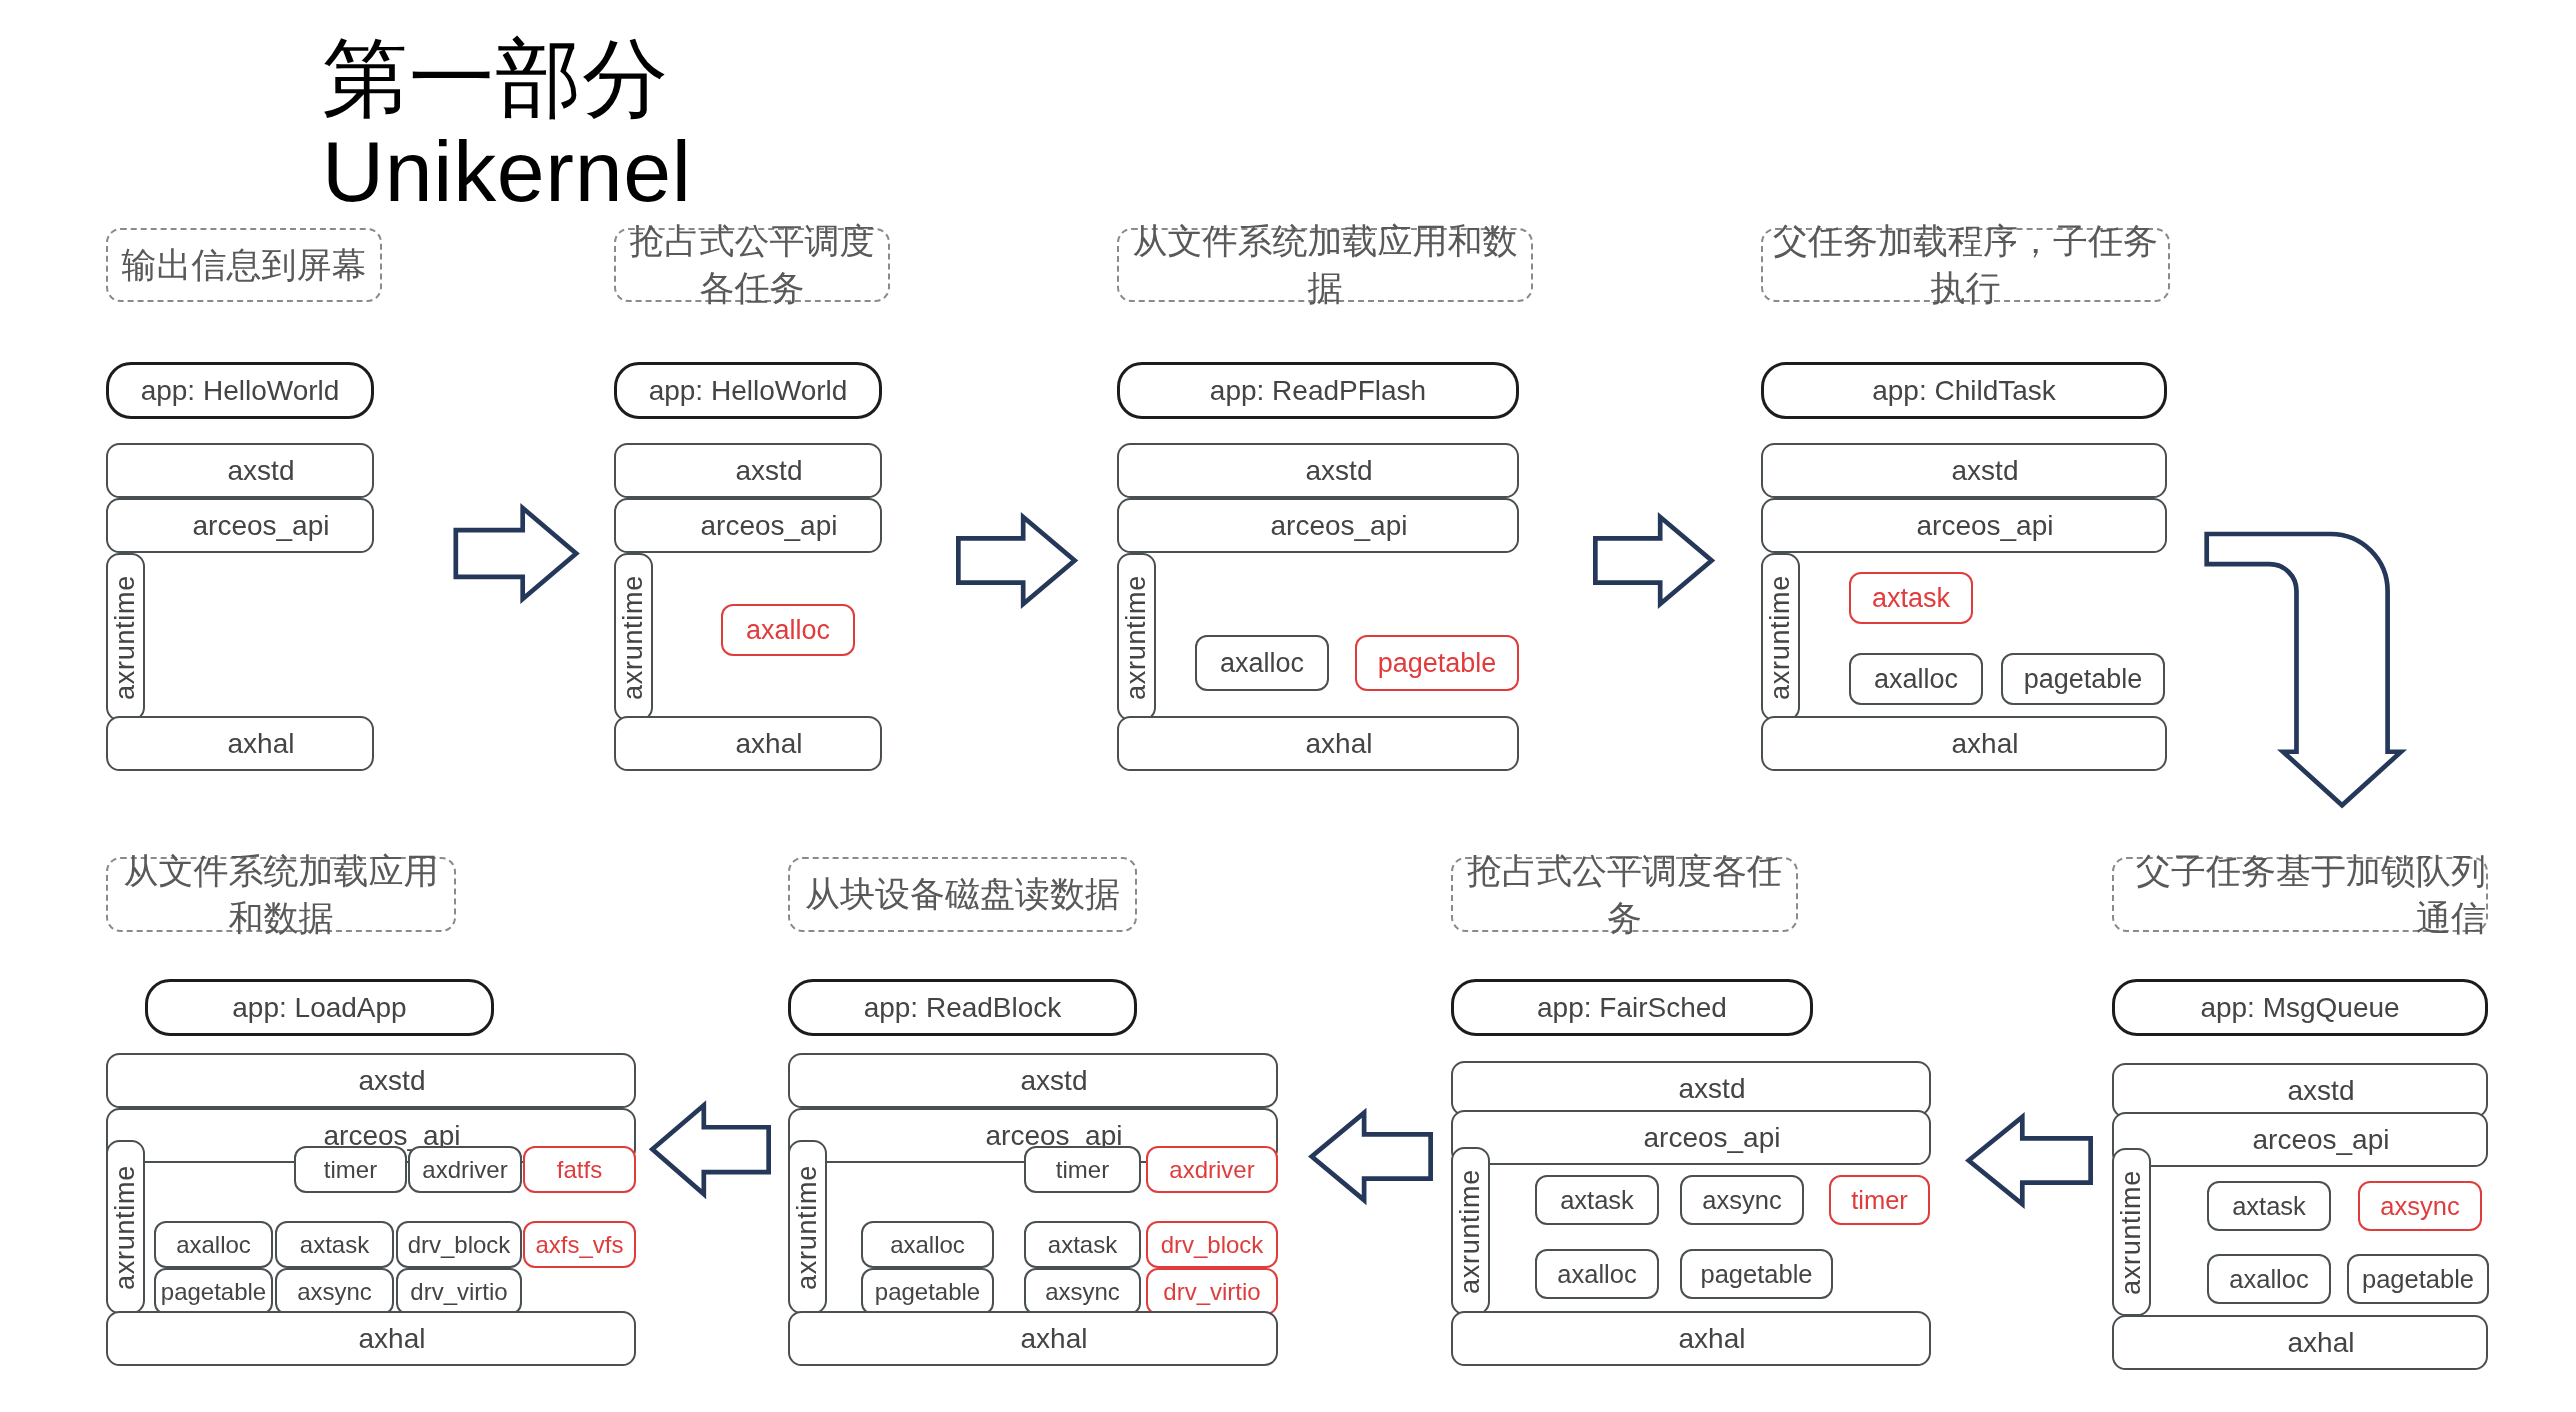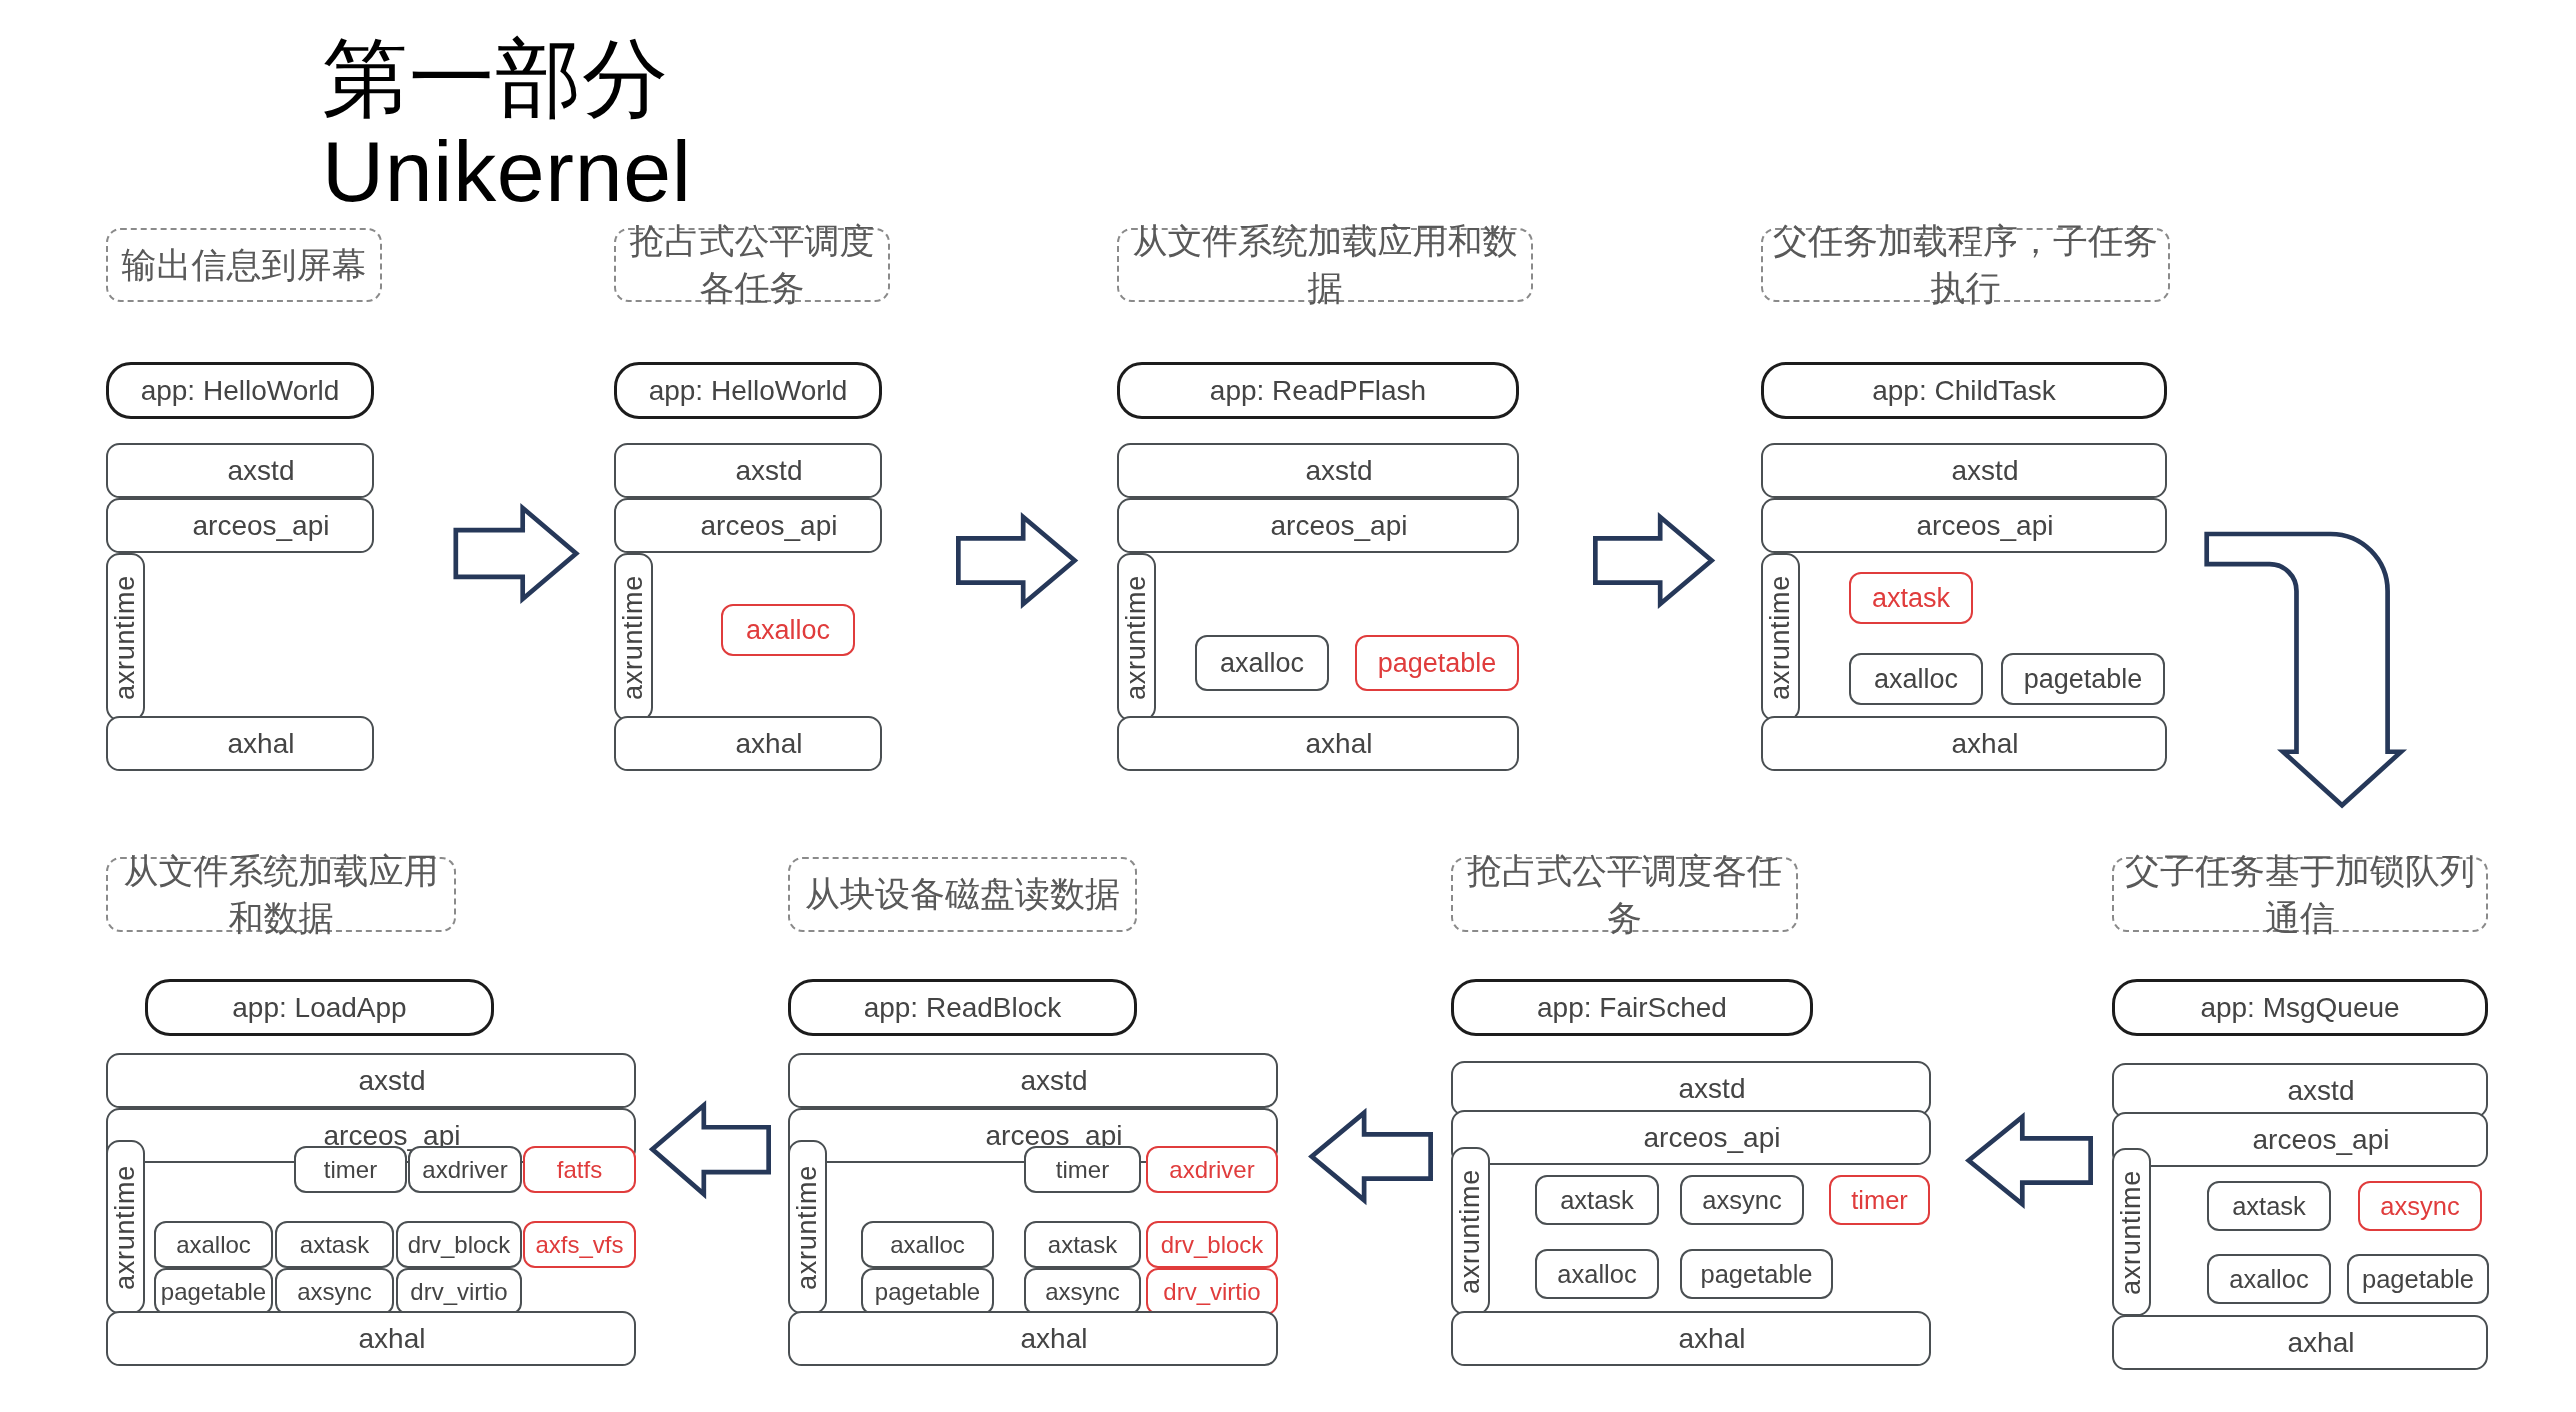--- a/index.html
+++ b/index.html
@@ -152,21 +152,21 @@
 
   <div class="caption" style="left:106px;top:857px;width:350px;height:75px;">
     <span>从文件系统加载应用和数据</span>
     </div>
   <div class="caption" style="left:788px;top:857px;width:349px;height:75px;">
     <span>从块设备磁盘读数据</span>
     </div>
   <div class="caption" style="left:1451px;top:857px;width:347px;height:75px;">
     <span>抢占式公平调度各任务</span>
     </div>
-  <div class="caption" style="left:2112px;top:857px;width:376px;height:75px;">
+  <div class="caption" style="left:2112px;top:857px;width:376px;height:75px;text-align:right;">
     <span>父子任务基于加锁队列通信</span>
     </div>
 
   <div class="appbox" style="left:106px;top:979px;width:349px;height:57px;margin-left:39px;">
     <span>app: LoadApp</span>
     </div>
   <div class="layer" style="left:106px;top:1053px;width:530px;height:55px;">
     <span>axstd</span>
     </div>
   <div class="layer" style="left:106px;top:1108px;width:530px;height:55px;">

